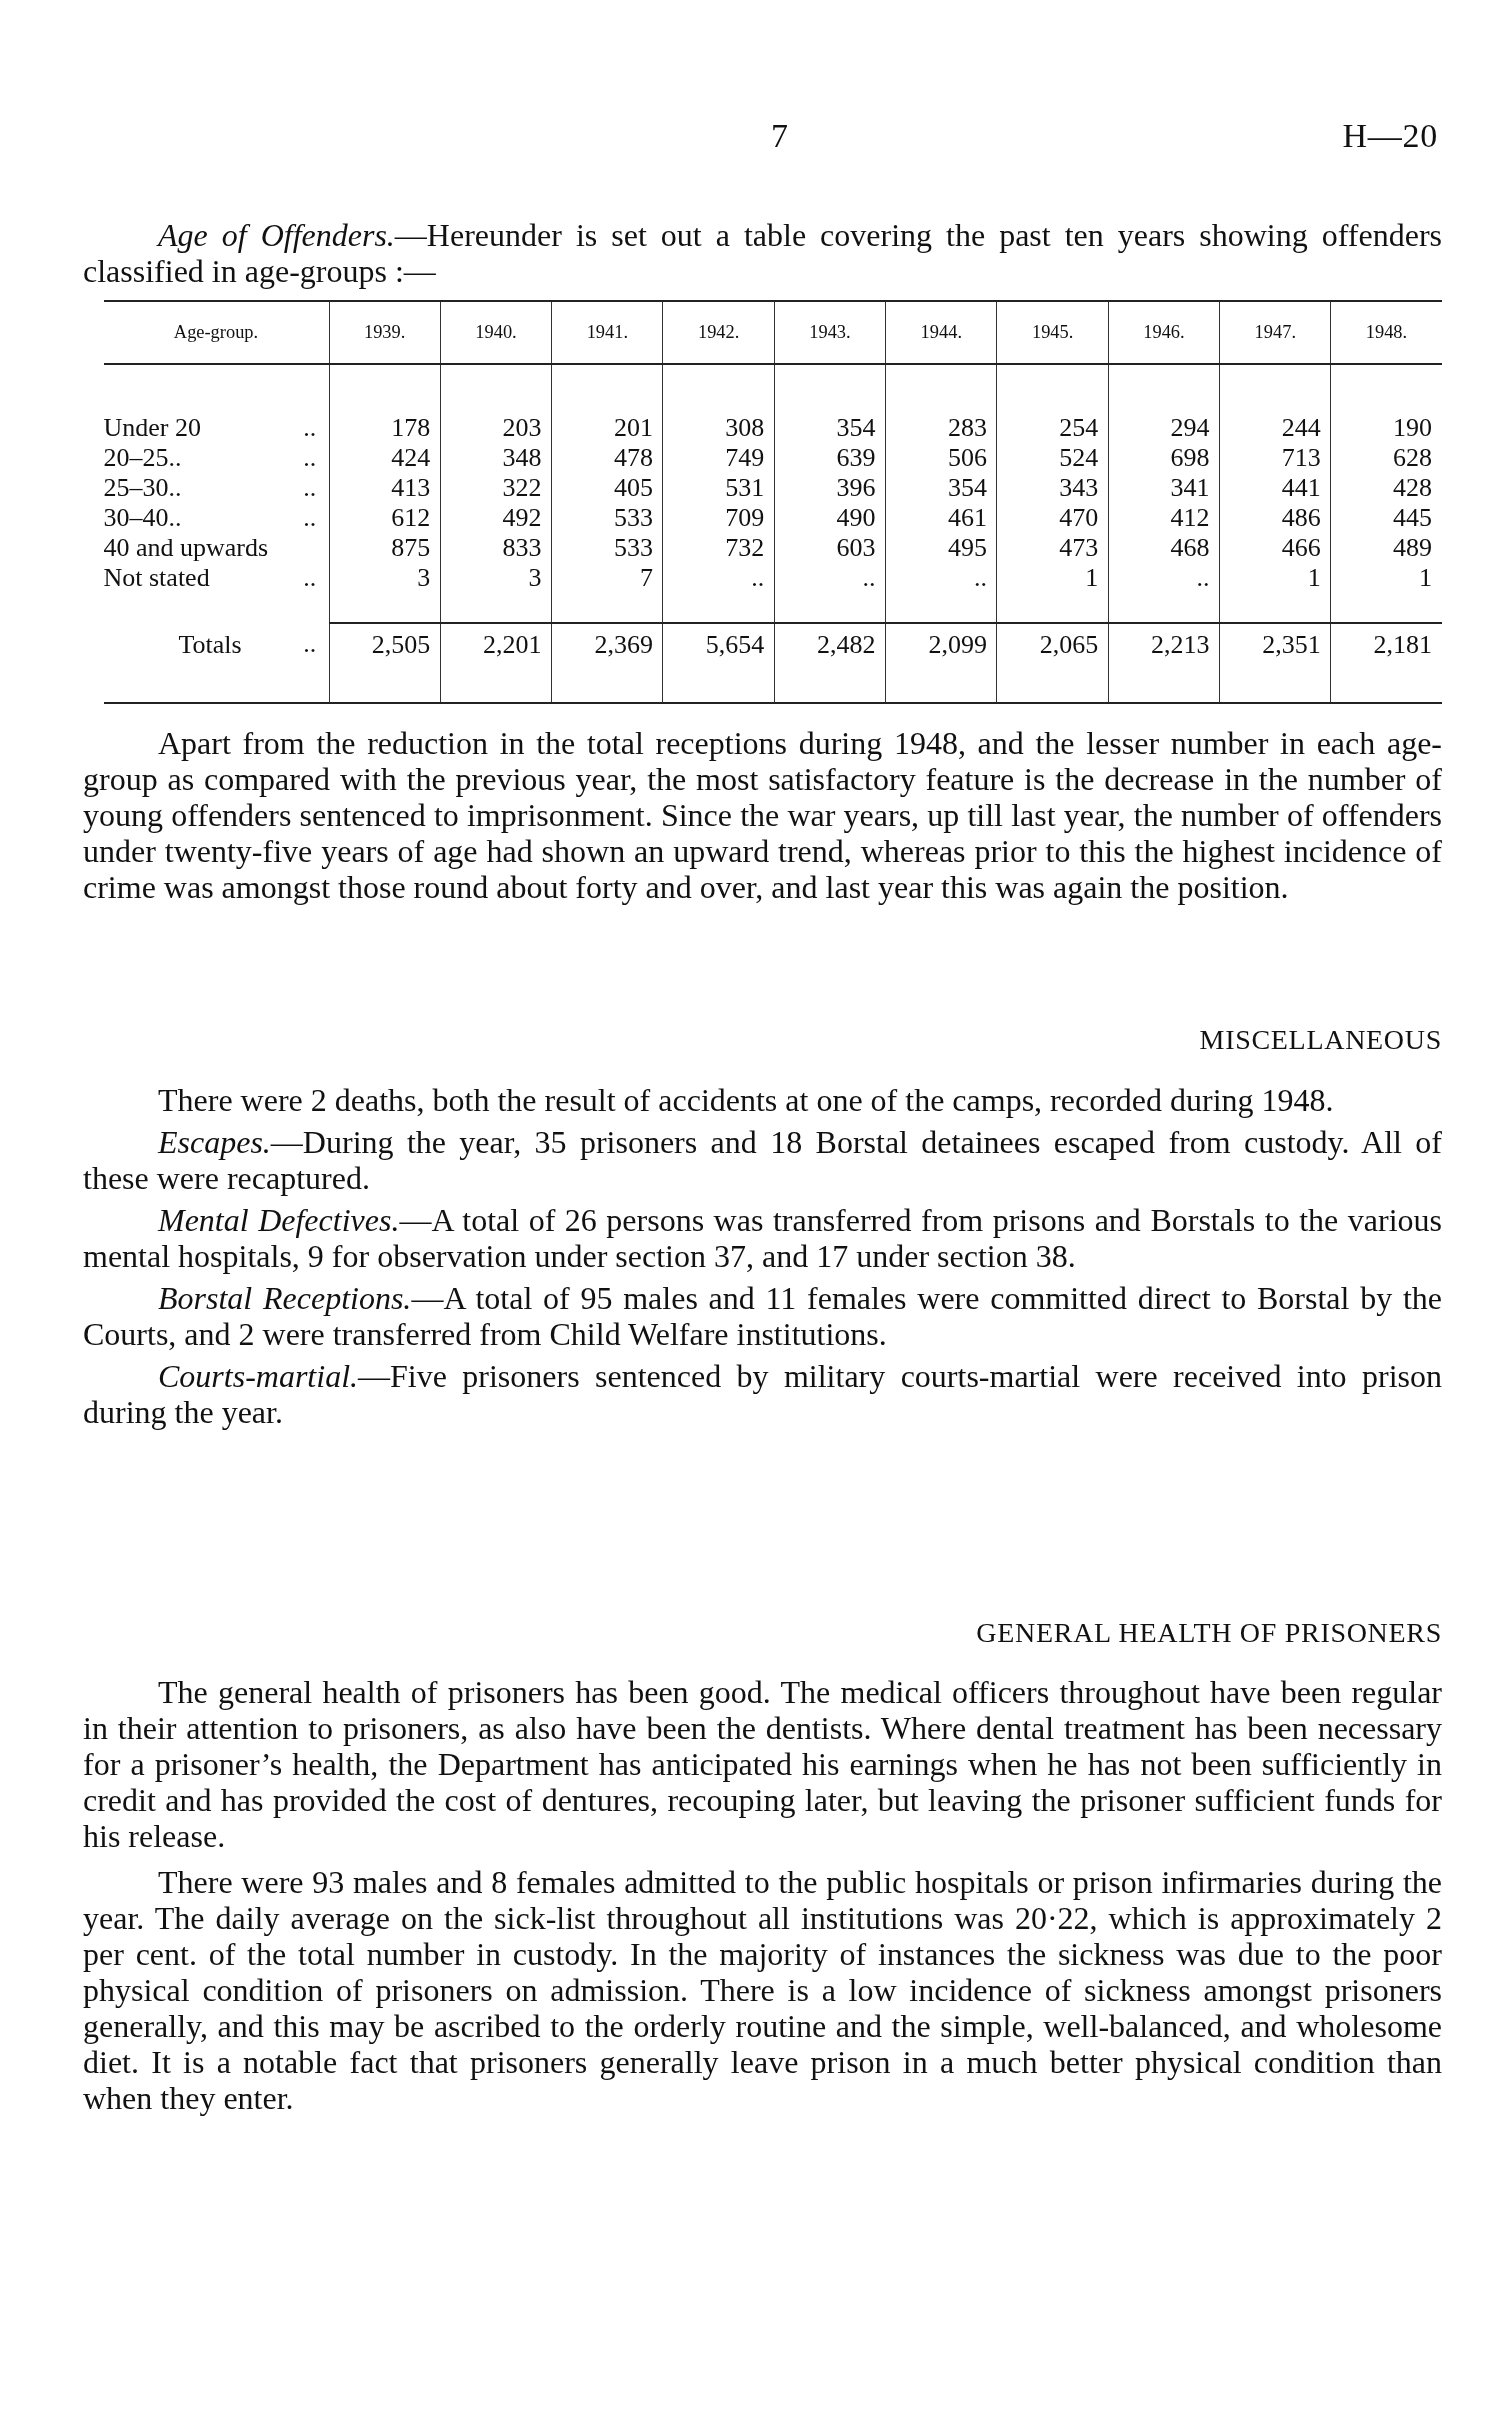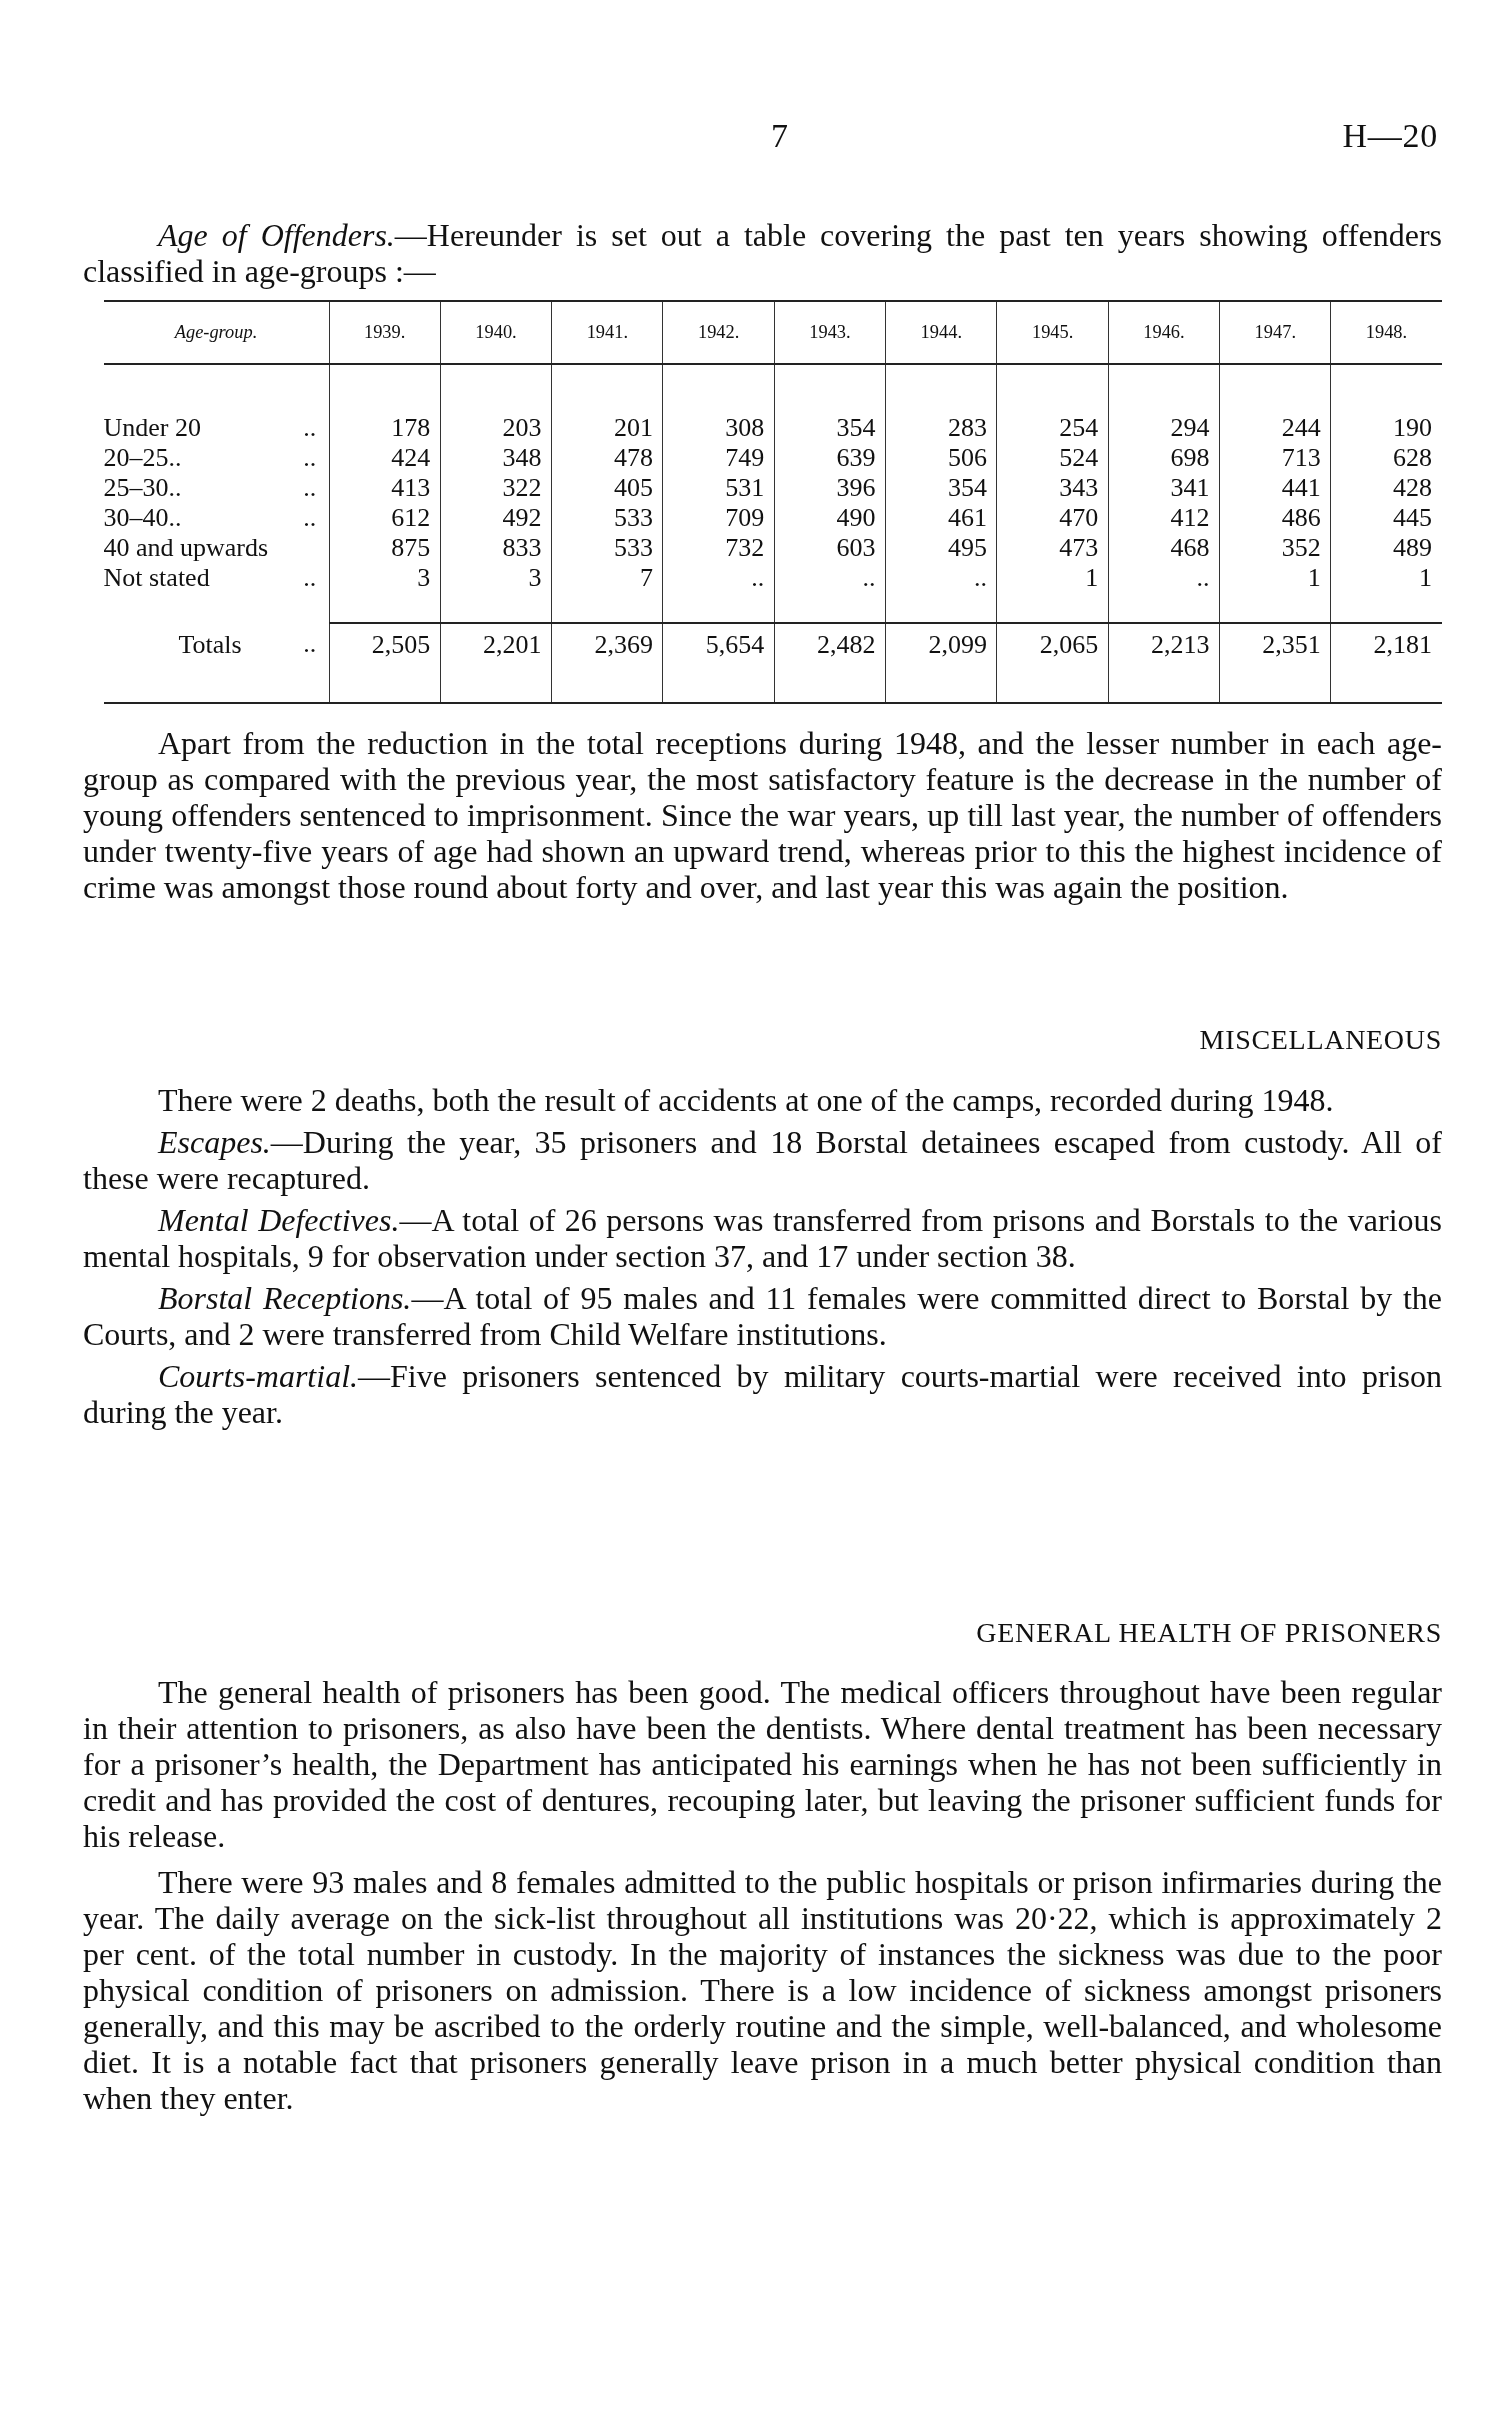--- a/index.html
+++ b/index.html
@@ -76,21 +76,20 @@
       border-top: 2px solid #222;
       border-bottom: 2px solid #222;
       border-left: 1.4px solid #333;
       vertical-align: middle;
       padding: 0;
       text-align: center;
     }
     table.age-table th:first-child {
       border-left: none;
       width: 225px;
-      font-style: italic;
     }
     table.age-table td {
       border-left: 1.4px solid #333;
       text-align: right;
       padding: 0 9.6px 0 0;
       height: 30px;
       line-height: 30px;
     }
     table.age-table td:first-child {
       border-left: none;
@@ -262,21 +261,21 @@
           <tr>
             <td><span>40 and upwards</span><span class="row-label-dots"></span></td>
             <td>875</td>
             <td>833</td>
             <td>533</td>
             <td>732</td>
             <td>603</td>
             <td>495</td>
             <td>473</td>
             <td>468</td>
-            <td>352</td>
+            <td>466</td>
             <td>489</td>
           </tr>
           <tr>
             <td><span>Not stated</span><span class="row-label-dots">..</span></td>
             <td>3</td>
             <td>3</td>
             <td>7</td>
             <td>..</td>
             <td>..</td>
             <td>..</td>

